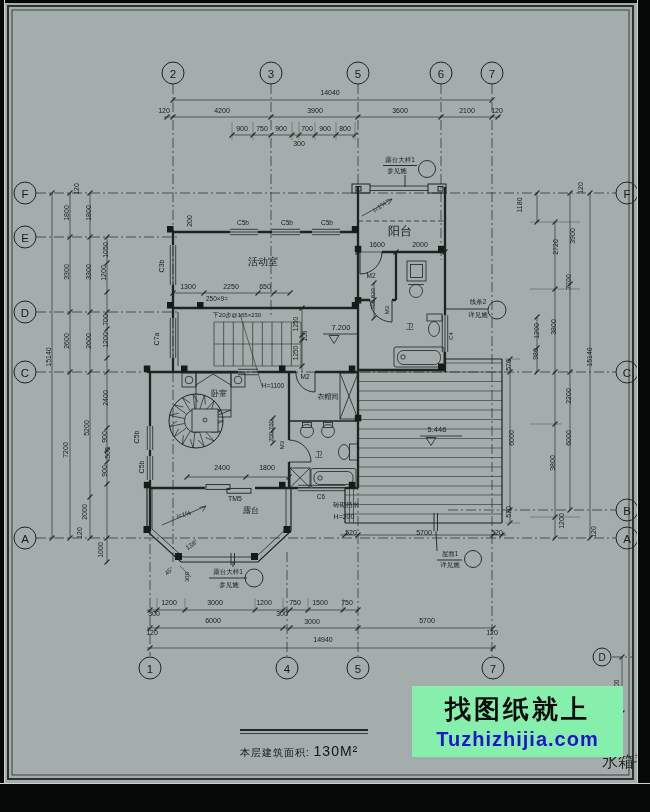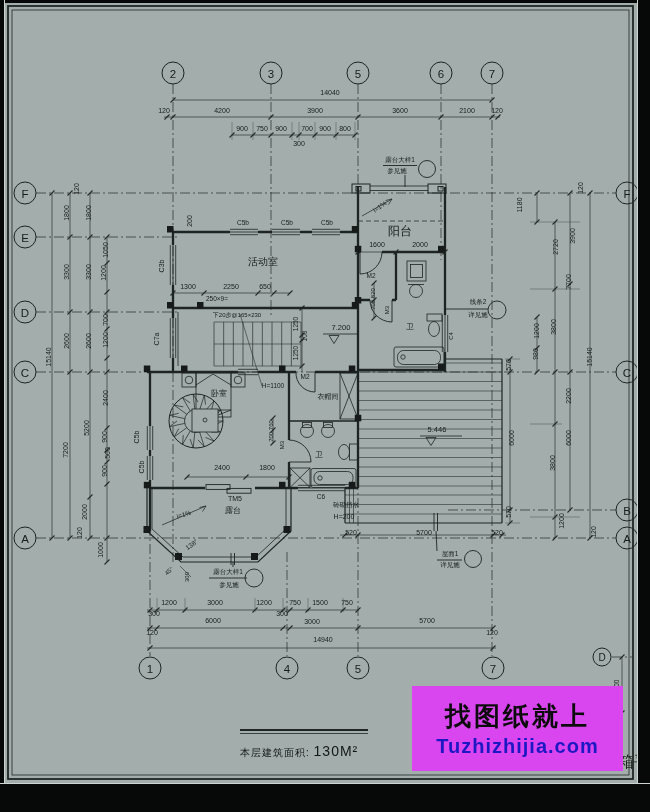--- a/index.html
+++ b/index.html
@@ -10,21 +10,21 @@
   .lbl{position:absolute;color:#161c1a;white-space:nowrap;line-height:1;font-size:7px;
        transform:translate(-50%,-50%);}
   .bubble{position:absolute;border:1.2px solid #1d2422;border-radius:50%;color:#161c1a;
           display:flex;align-items:center;justify-content:center;transform:translate(-50%,-50%);
           font-size:11.5px;background:transparent;}
   .titleblock{position:absolute;left:238px;top:704px;width:140px;text-align:center;z-index:3;color:#121715;}
   .t-main{font-size:15px;letter-spacing:2px;}
   .t-scale{font-size:10px;margin-left:4px;}
   .area-row{position:absolute;left:240px;top:743px;width:140px;text-align:left;z-index:3;color:#121715;font-size:10px;letter-spacing:1px;}
   .area-val{font-size:14px;}
-  .wm{position:absolute;left:412px;top:686px;width:211px;height:85px;background:#d946ef;z-index:5;
+  .wm{position:absolute;left:412px;top:686px;width:211px;height:71px;background:#86efac;z-index:5;
       display:flex;flex-direction:column;align-items:center;justify-content:center;gap:1px;}
   .wm1{font-size:26px;font-weight:bold;color:#0b0b0b;letter-spacing:3px;}
   .wm2{font-size:20px;font-weight:bold;letter-spacing:1px;}
   .partial-note{position:absolute;left:602px;top:752px;z-index:4;font-size:16px;color:#20261f;white-space:nowrap;}
   .band{position:absolute;background:#070908;z-index:8;}
   .band-top{left:0;top:0;width:650px;height:3px;}
   .band-left{left:0;top:0;width:4px;height:812px;border-right:1px solid #ccd4d1;}
   .band-right{left:637px;top:0;width:13px;height:812px;border-left:1px solid #ccd4d1;}
   .band-bottom{left:0;top:783px;width:650px;height:29px;border-top:1px solid #ccd4d1;}
 </style>
@@ -339,21 +339,21 @@
       <span class="lbl" style="left: 508px; top: 512px; transform: translate(-50%, -50%) rotate(-90deg);">570</span>
       <span class="lbl" style="left: 561px; top: 521px; transform: translate(-50%, -50%) rotate(-90deg);">1200</span>
       <span class="lbl" style="left: 593px; top: 532px; transform: translate(-50%, -50%) rotate(-90deg);">120</span>
       <span class="lbl" style="left: 617px; top: 685px; font-size: 6.5px; transform: translate(-50%, -50%) rotate(-90deg);">800</span>
       <span class="lbl" style="left: 263px; top: 262px; font-size: 10px; transform: translate(-50%, -50%);">活动室</span>
       <span class="lbl" style="left: 400px; top: 231px; font-size: 12px; transform: translate(-50%, -50%);">阳台</span>
       <span class="lbl" style="left: 219px; top: 394px; font-size: 8px; transform: translate(-50%, -50%);">卧室</span>
       <span class="lbl" style="left: 328px; top: 396px; font-size: 7px; transform: translate(-50%, -50%);">衣帽间</span>
       <span class="lbl" style="left: 410px; top: 327px; font-size: 7.5px; transform: translate(-50%, -50%);">卫</span>
       <span class="lbl" style="left: 319px; top: 455px; font-size: 7.5px; transform: translate(-50%, -50%);">卫</span>
-      <span class="lbl" style="left: 233px; top: 511px; font-size: 8px; transform: translate(-50%, -50%);">露台</span>
+      <span class="lbl" style="left: 251px; top: 511px; font-size: 8px; transform: translate(-50%, -50%);">露台</span>
       <span class="lbl" style="left: 243px; top: 223px; font-size: 6.5px; transform: translate(-50%, -50%);">C5b</span>
       <span class="lbl" style="left: 287px; top: 223px; font-size: 6.5px; transform: translate(-50%, -50%);">C5b</span>
       <span class="lbl" style="left: 327px; top: 223px; font-size: 6.5px; transform: translate(-50%, -50%);">C5b</span>
       <span class="lbl" style="left: 188px; top: 286px; transform: translate(-50%, -50%);">1300</span>
       <span class="lbl" style="left: 231px; top: 286px; transform: translate(-50%, -50%);">2250</span>
       <span class="lbl" style="left: 265px; top: 286px; transform: translate(-50%, -50%);">650</span>
       <span class="lbl" style="left: 217px; top: 299px; font-size: 6.5px; transform: translate(-50%, -50%);">250×9=</span>
       <span class="lbl" style="left: 237px; top: 315px; font-size: 6px; transform: translate(-50%, -50%);">下20步@165×230</span>
       <span class="lbl" style="left: 296px; top: 324px; font-size: 6.5px; transform: translate(-50%, -50%) rotate(-90deg);">1250</span>
       <span class="lbl" style="left: 305px; top: 336px; font-size: 6.5px; transform: translate(-50%, -50%) rotate(-90deg);">100</span>

